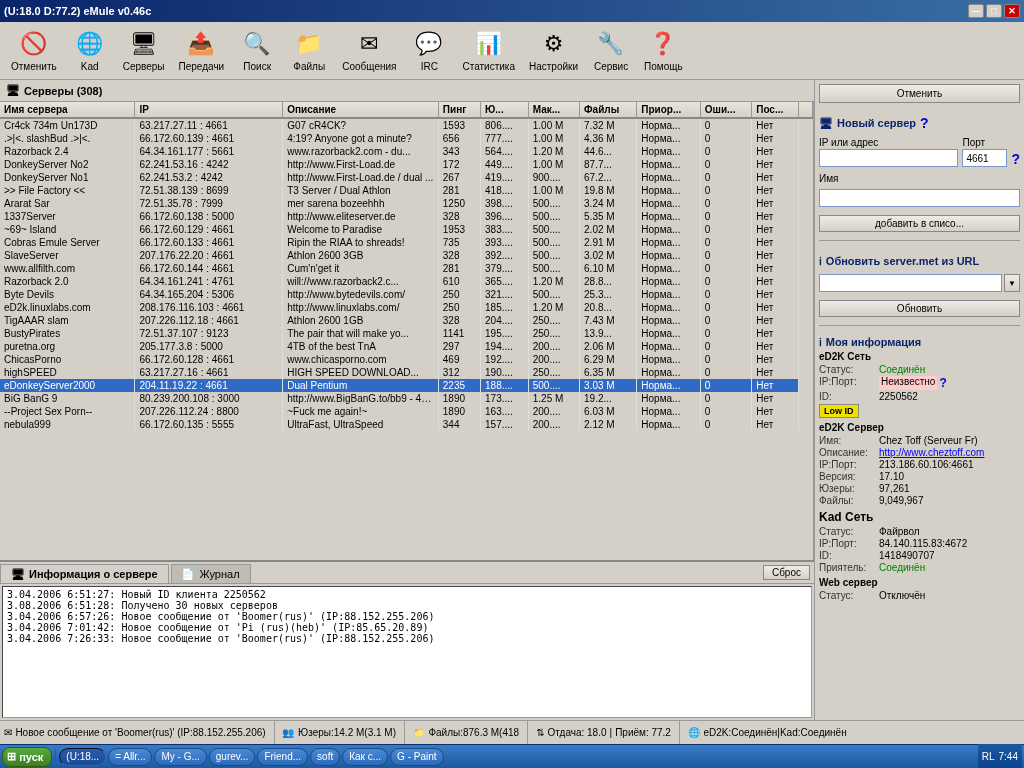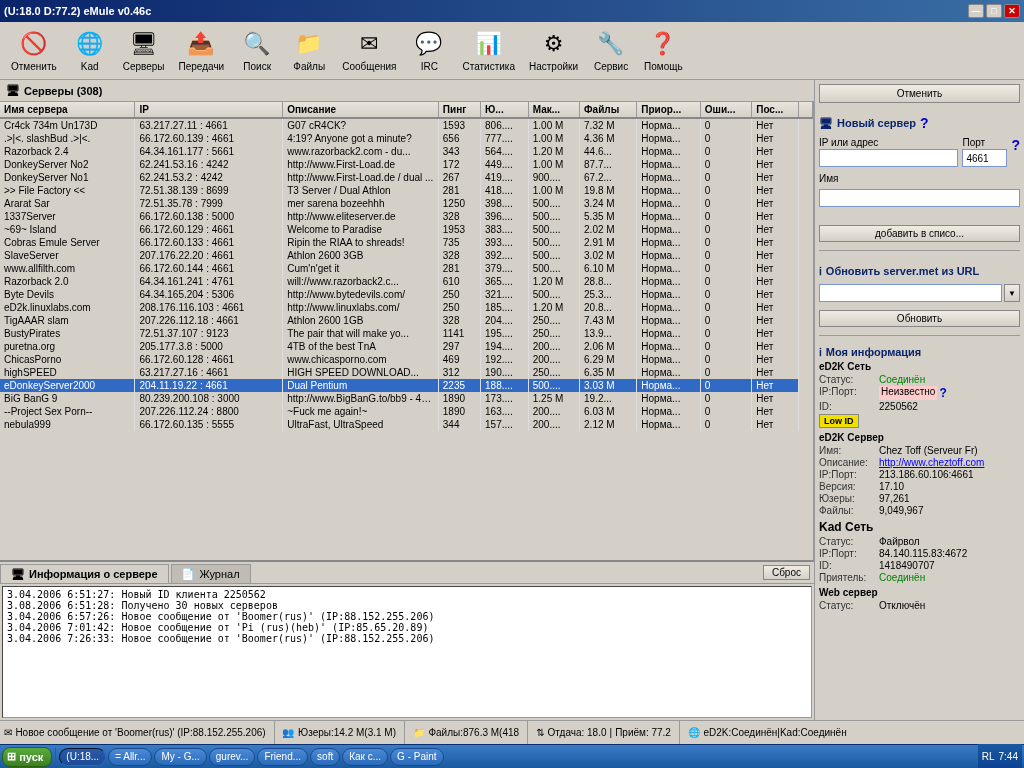--- a/index.html
+++ b/index.html
@@ -211,21 +211,21 @@
       margin-bottom: 2px;
     }
     .input-label { font-size: 10px; margin-bottom: 1px; }
     .add-btn {
       padding: 2px 6px;
       font-size: 10px;
       border: 1px solid #888;
       background: linear-gradient(to bottom, #f0ece4, #d4d0c8);
       cursor: pointer;
       width: 100%;
-      margin-top: 12px;
+      margin-top: 2px;
     }
     .right-separator { height: 1px; background: #999; margin: 4px 0; }
     .url-row { display: flex; gap: 2px; margin-bottom: 2px; }
     .url-input { flex: 1; height: 18px; border: 1px solid #7a96cc; background: white; padding: 1px 3px; font-size: 10px; }
     .url-dropdown {
       width: 16px; height: 18px;
       border: 1px solid #888;
       background: linear-gradient(to bottom, #f0ece4, #d4d0c8);
       cursor: pointer;
       display: flex; align-items: center; justify-content: center;
@@ -758,21 +758,21 @@
 
   <div class="right-panel">
     <button class="right-btn">Отменить</button>
 
     <div class="right-section-title">
       <span>🖥</span>
       <span>Новый сервер</span>
       <span class="question-mark">?</span>
     </div>
 
-    <div style="display:flex;gap:4px;">
+    <div style="display:flex;gap:4px;align-items:flex-end;">
       <div style="flex:1;">
         <div class="input-label">IP или адрес</div>
         <input class="input-field" type="text" style="width: 100%;">
       </div>
       <div style="width:45px;">
         <div class="input-label">Порт</div>
         <input class="input-field" type="text" value="4661" style="width: 100%;">
       </div>
       <span class="question-mark" style="margin-bottom:2px;">?</span>
     </div>

